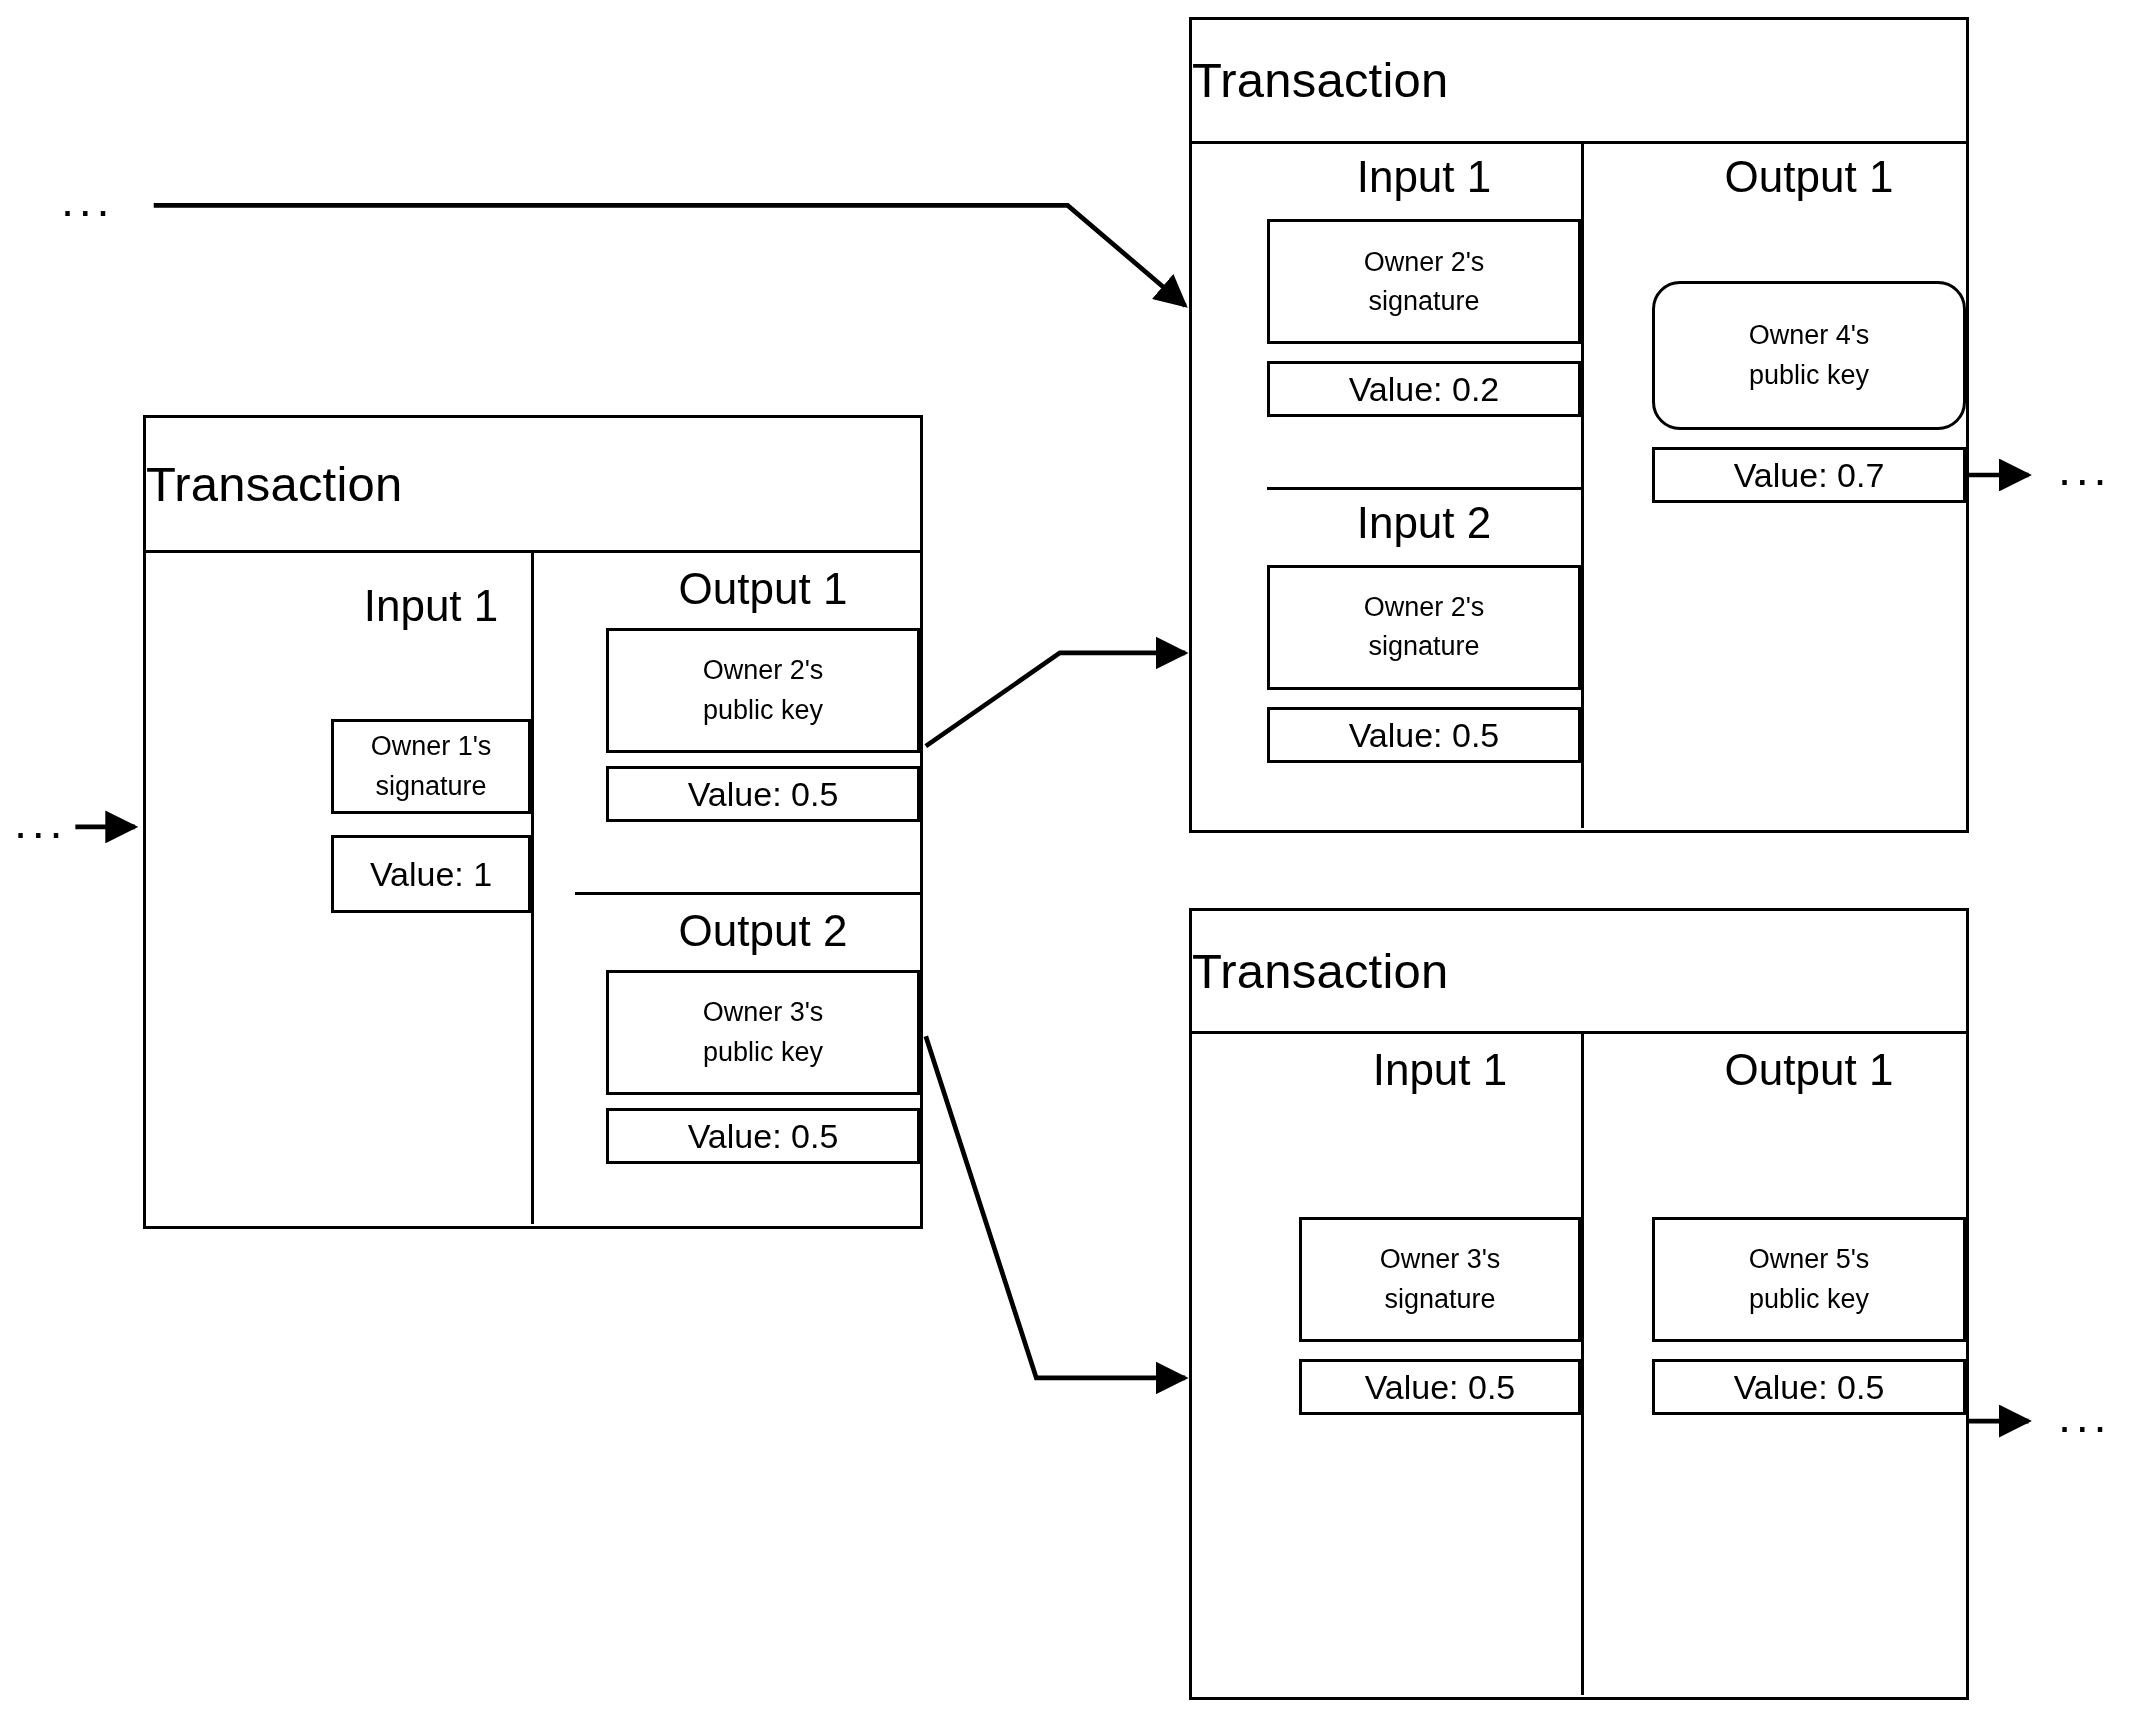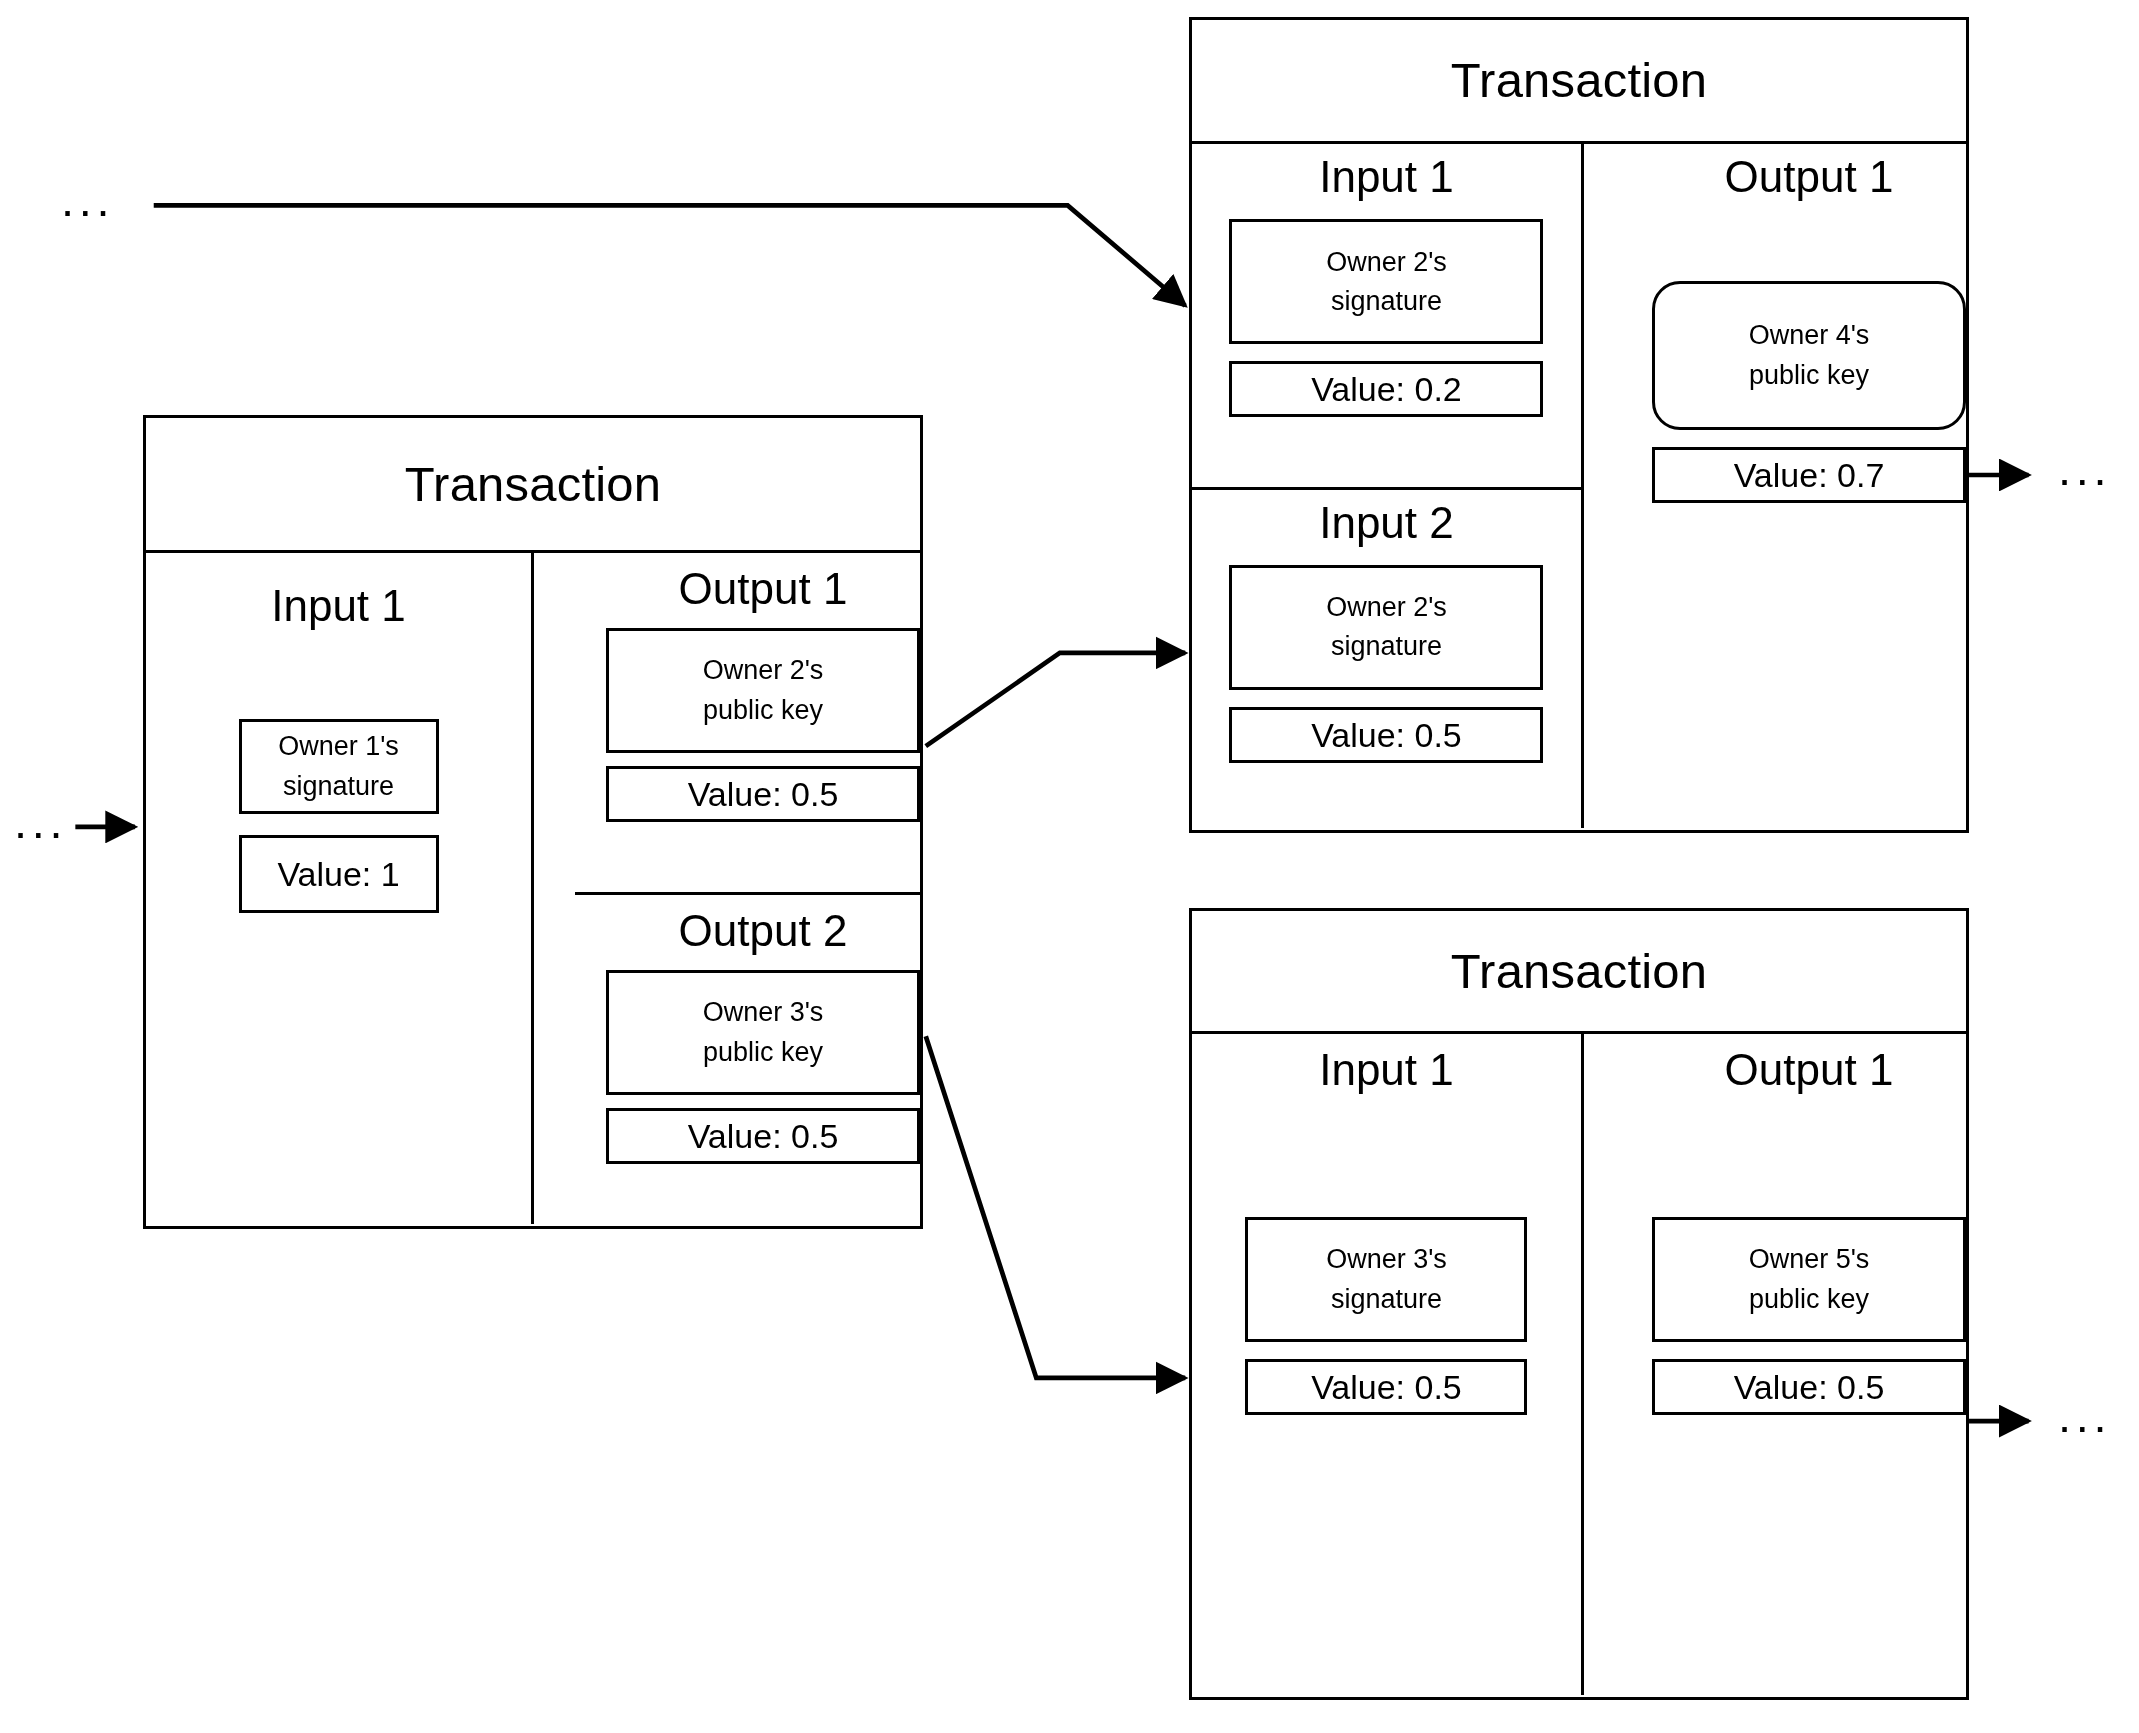--- a/index.html
+++ b/index.html
@@ -27,21 +27,21 @@
   }
   .tx-header {
     position: absolute;
     left: 0;
     right: 0;
     top: 0;
     box-sizing: border-box;
     border-bottom: 3.9px solid #000000;
     display: flex;
     align-items: center;
-    justify-content: center;
+    justify-content: flex-start;
     text-align: center;
   }
   .tx-title {
     font-size: 49px;
     font-weight: 400;
     letter-spacing: 0.2px;
     line-height: 1;
   }
 
   
@@ -51,20 +51,21 @@
     right: 0;
     bottom: 0;
     display: flex;
     align-items: stretch;
   }
   .col-inputs {
     box-sizing: border-box;
     position: relative;
     display: flex;
     flex-direction: column;
+    align-items: flex-end;
   }
   .col-outputs {
     box-sizing: border-box;
     position: relative;
     display: flex;
     flex-direction: column;
     border-left: 3.9px solid #000000;
     align-items: flex-end;
   }
 

